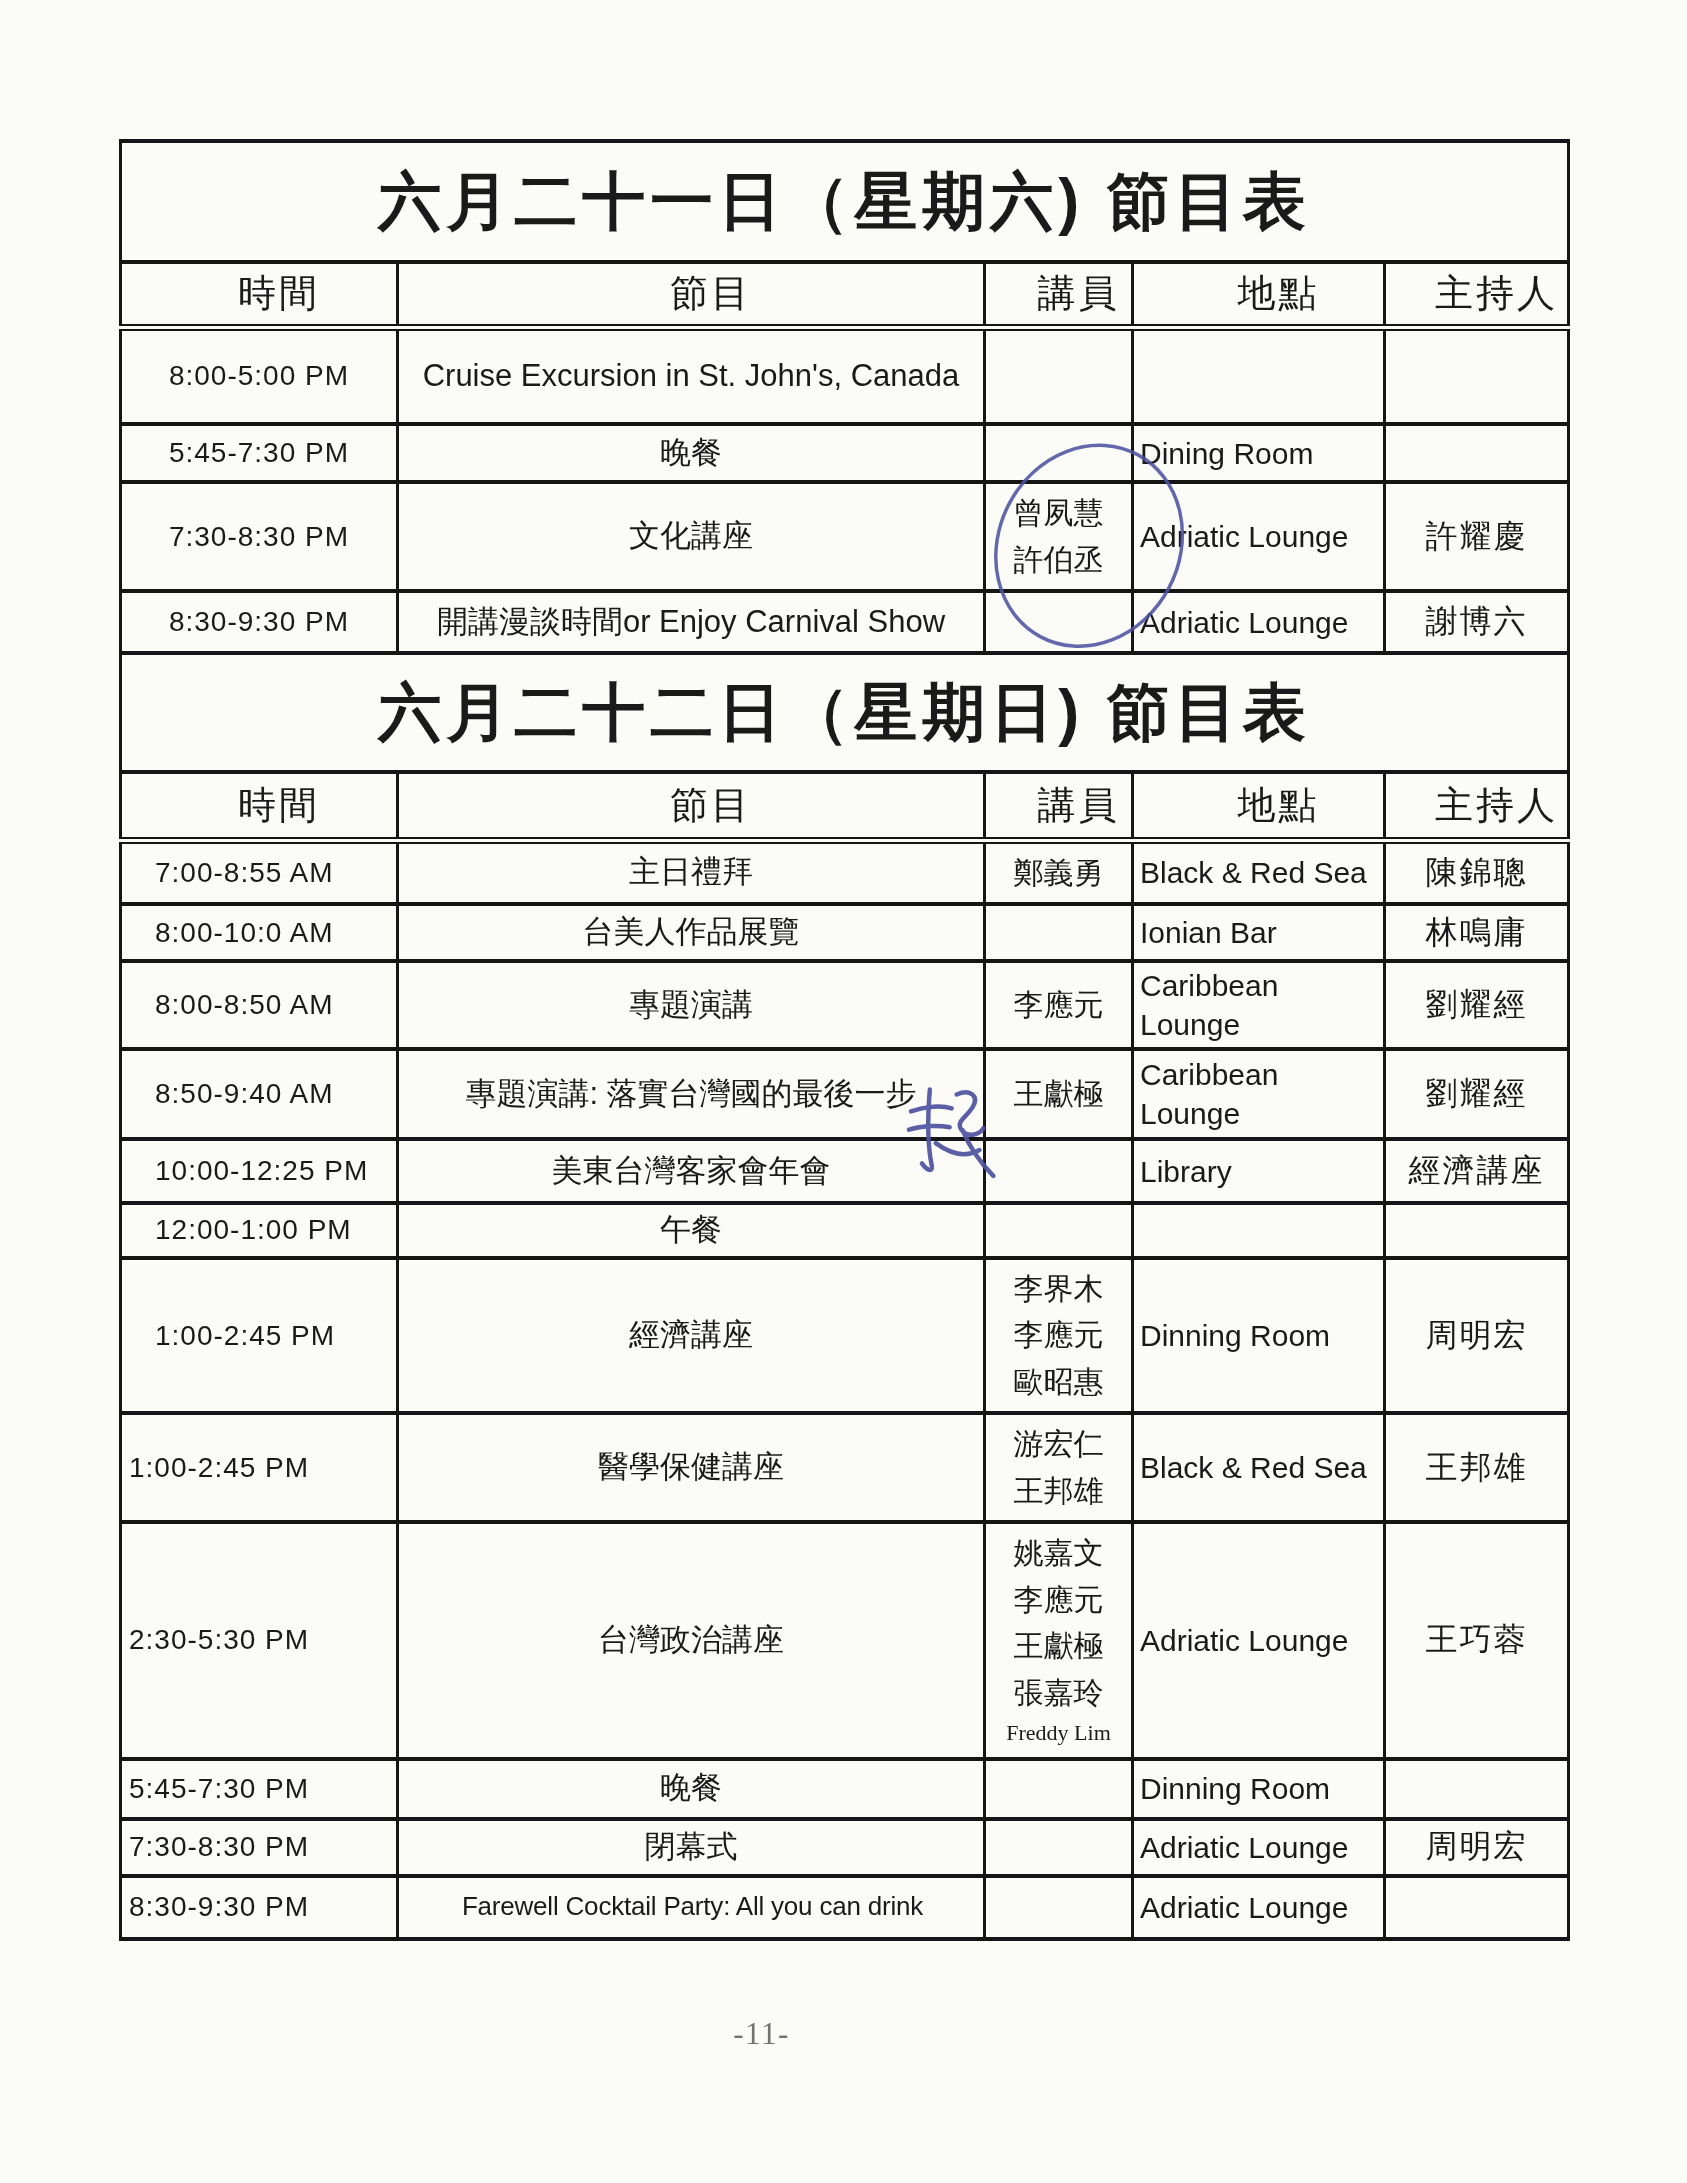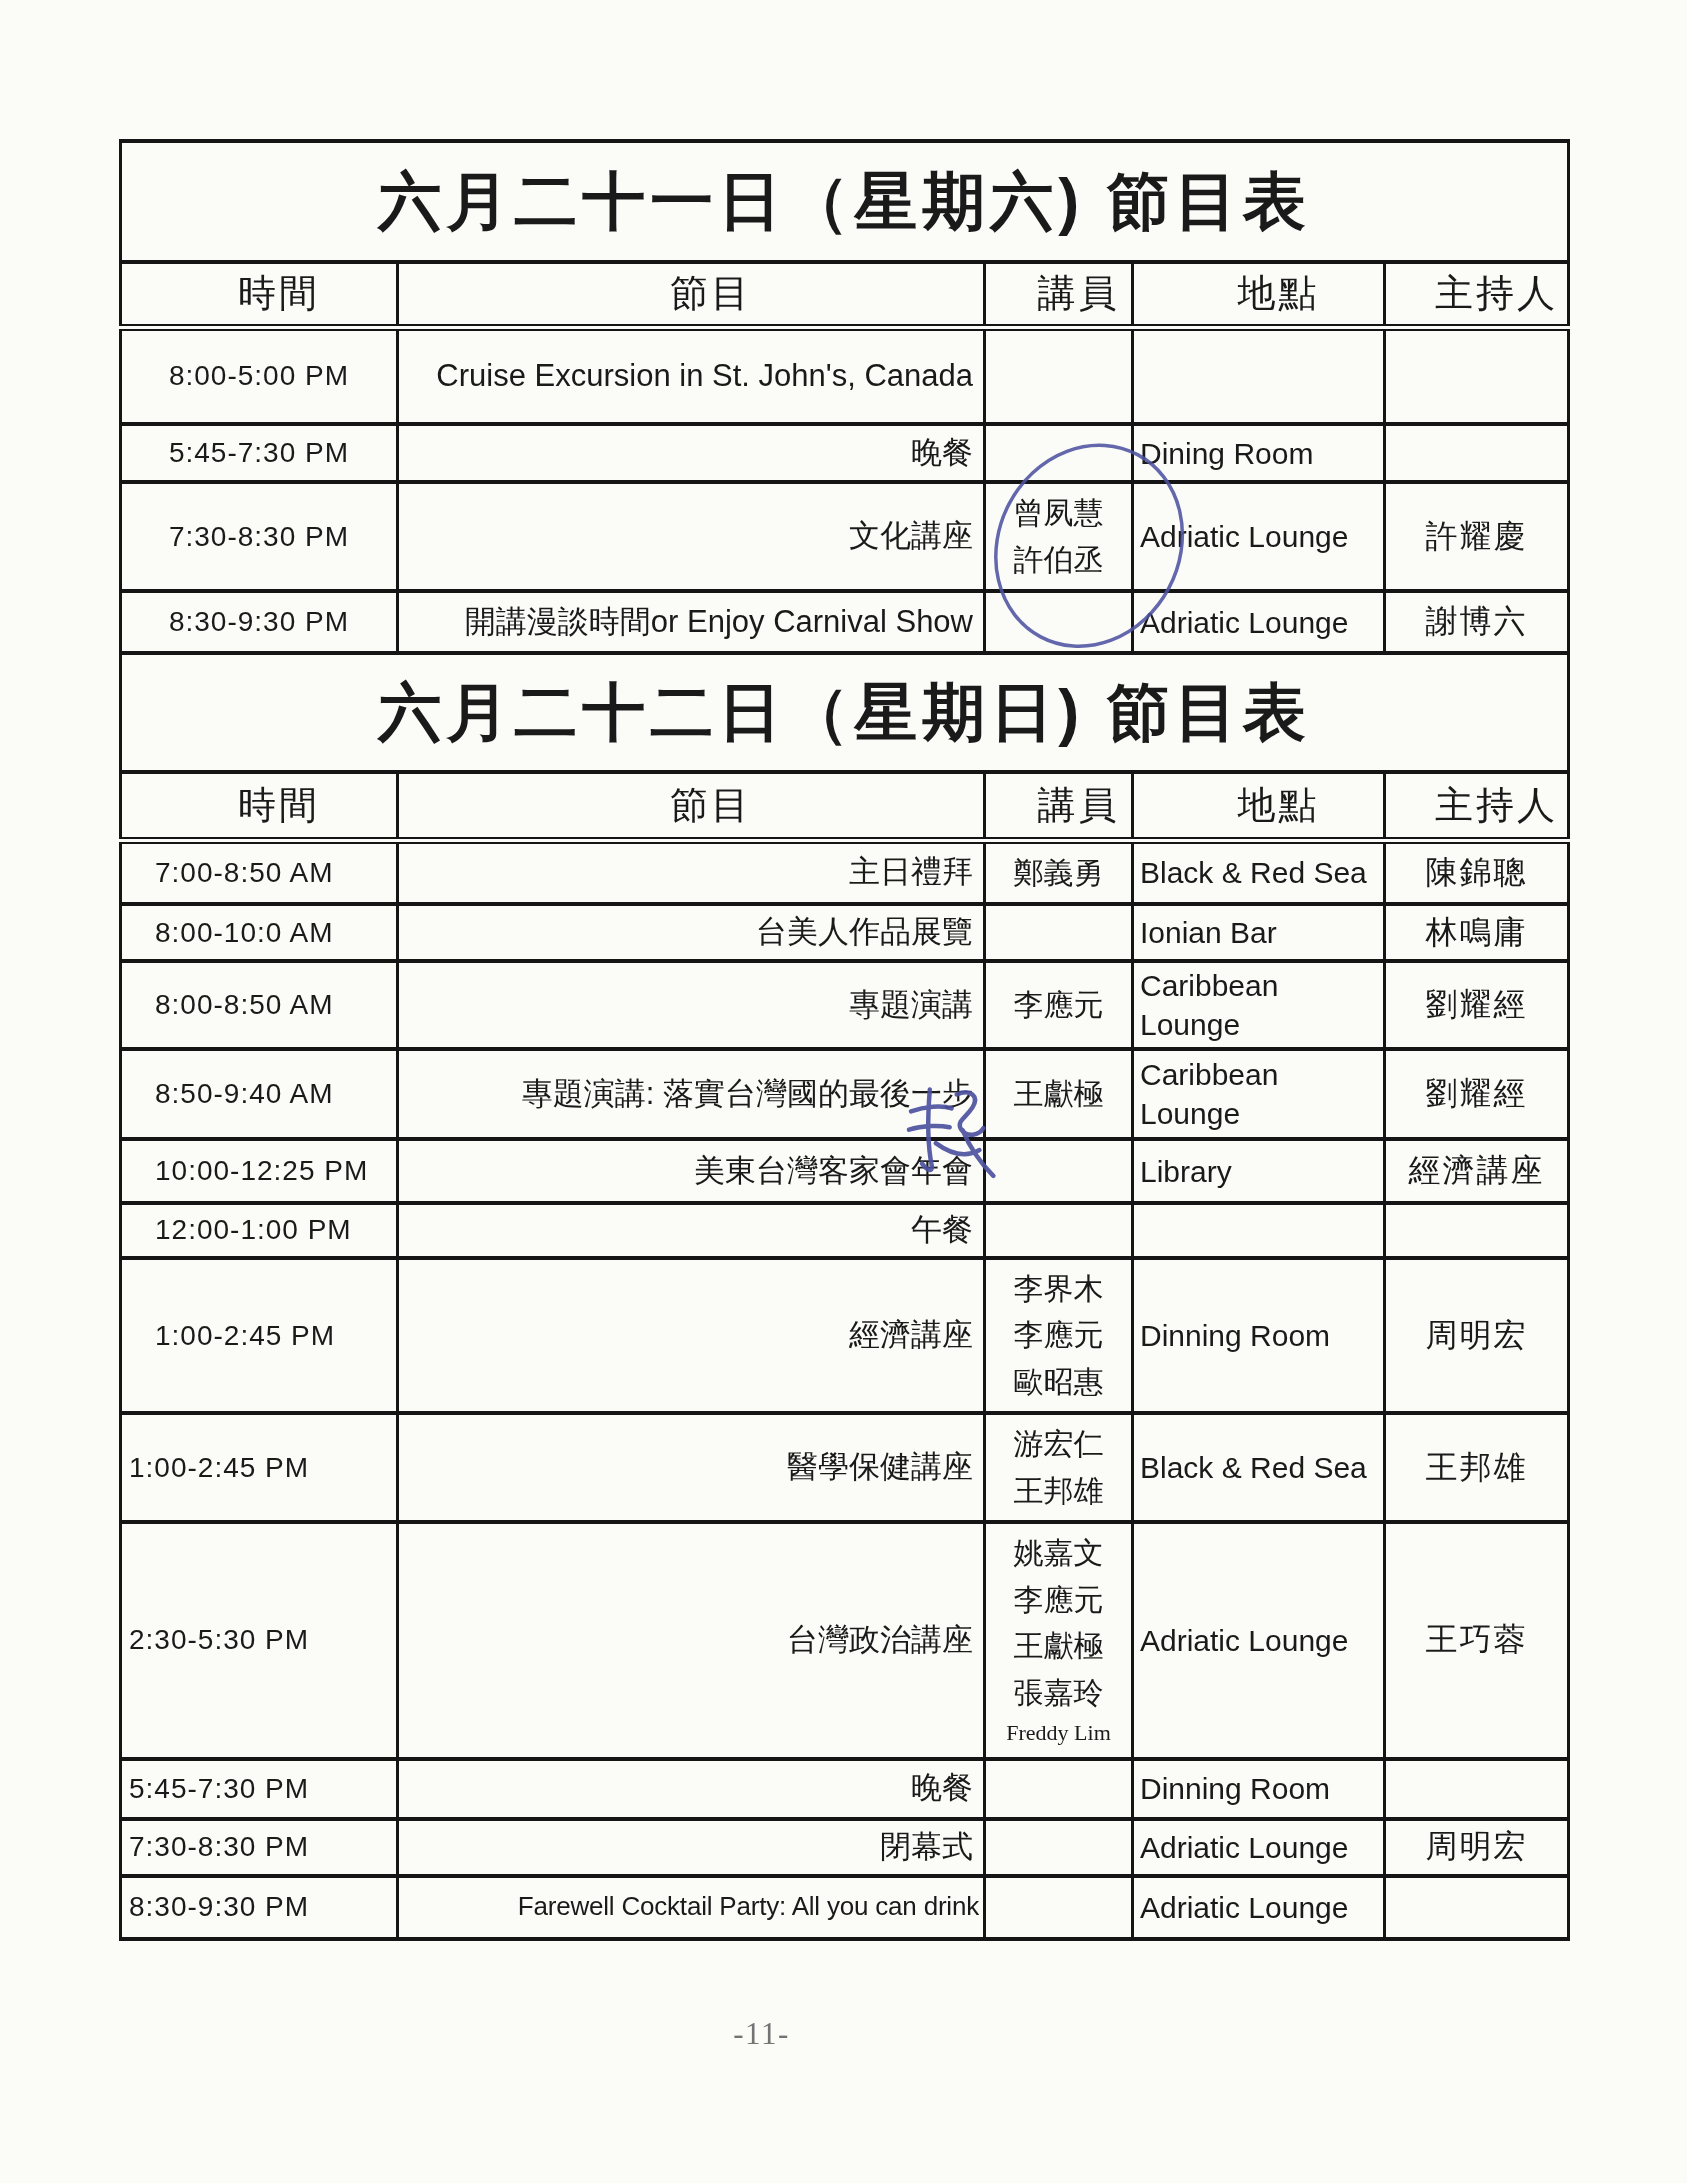--- a/index.html
+++ b/index.html
@@ -48,21 +48,21 @@
   }
   td.time{
     font-size:28px;
     letter-spacing:1px;
     text-align:center;
     white-space:nowrap;
   }
   td.time.flush{ text-align:left; padding-left:7px; }
   td.time.indent{ text-align:left; padding-left:33px; }
   td.program{
-    text-align:right;
+    text-align:center;
     padding:3px 10px;
     font-size:31px;
     line-height:1.45;
     margin-top:27px;
   }
   td.program.fit{
     font-size:26px;
     letter-spacing:-0.2px;
     white-space:nowrap;
     padding:3px 4px 3px 7px;
@@ -167,21 +167,21 @@
         <td colspan="5" class="title">六月二十二日（星期日) 節目表</td>
       </tr>
       <tr class="header-row" style="height:68px">
         <td>時間</td>
         <td>節目</td>
         <td>講員</td>
         <td>地點</td>
         <td>主持人</td>
       </tr>
       <tr style="height:58px">
-        <td class="time indent">7:00-8:50 AM</td>
+        <td class="time indent">7:00-8:55 AM</td>
         <td class="program">主日禮拜</td>
         <td class="speakers">
           <div class="spk">鄭義勇</div>
         </td>
         <td class="location">Black &amp; Red Sea</td>
         <td class="host">陳錦聰</td>
       </tr>
       <tr style="height:57px">
         <td class="time indent">8:00-10:0 AM</td>
         <td class="program">台美人作品展覽</td>

